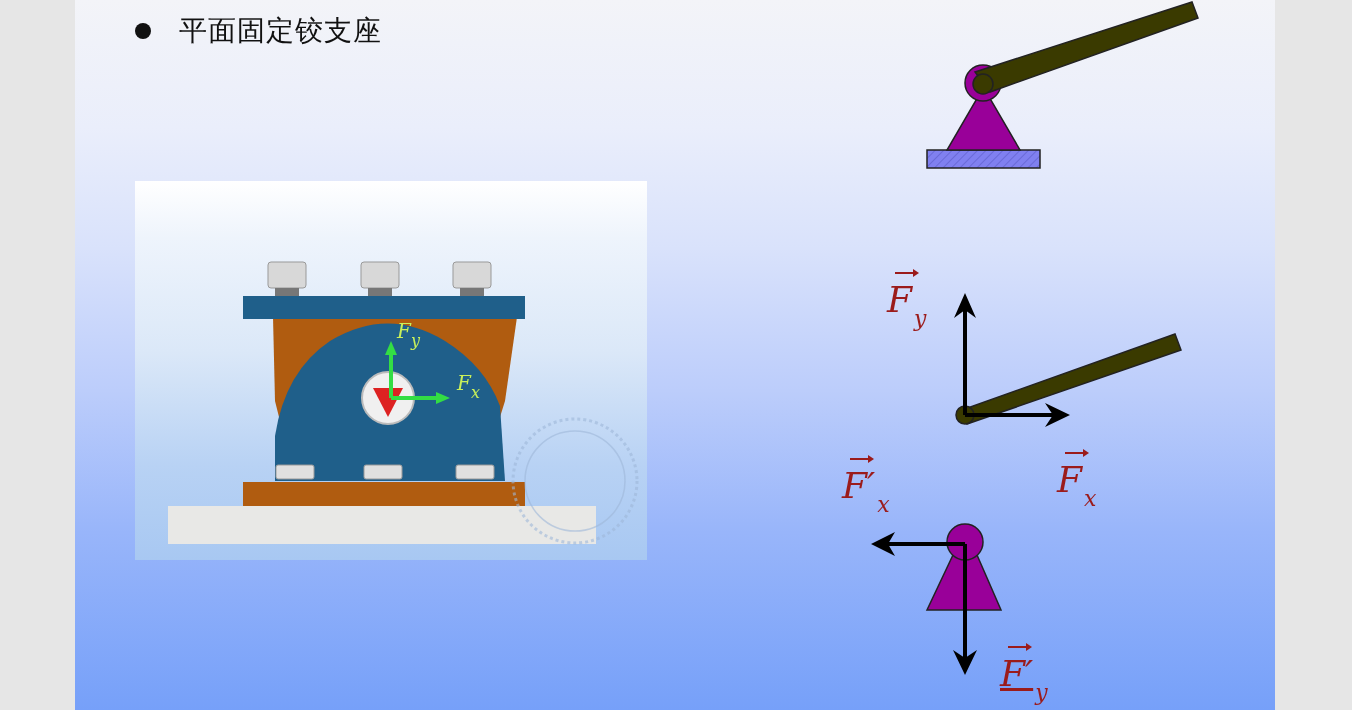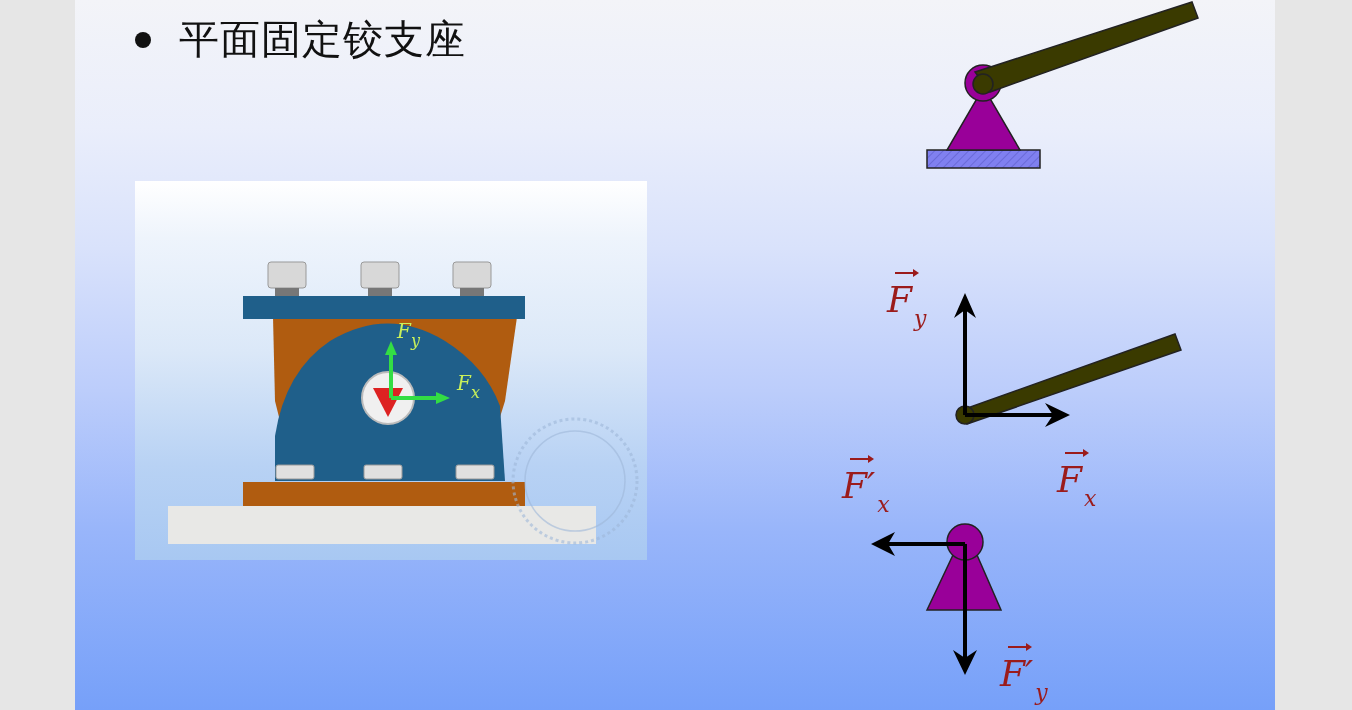--- a/index.html
+++ b/index.html
@@ -10,21 +10,21 @@
       position: relative;
     }
     .slide {
       position: absolute; left: 75px; top: 0; width: 1200px; height: 710px;
       background: linear-gradient(to bottom, #f3f4f8 0%, #eaeefb 18%, #d9e2fb 35%, #bccdfb 55%, #98b5fa 75%, #76a0f9 100%);
       overflow: hidden;
     }
     .title {
       position: absolute; left: 60px; top: 12px;
       display: flex; align-items: center;
-      font-size: 40px; color: #111;
+      font-size: 28px; color: #111;
       font-family: "DejaVu Sans", "Liberation Sans", sans-serif;
       letter-spacing: 1px;
     }
     .bullet {
       width: 16px; height: 16px; border-radius: 50%; background: #111;
       margin-right: 28px;
     }
     .photo {
       position: absolute; left: 60px; top: 181px; width: 512px; height: 379px;
       background: linear-gradient(to bottom, #ffffff 0%, #eef4fc 15%, #dbe8f8 45%, #b8d2f4 75%, #a8c8f2 100%);
@@ -147,17 +147,17 @@
 
   <span class="label" style="left:812px; top:282px;">
     <span class="arrowbar"></span><span>F</span><span class="sub">y</span>
   </span>
   <span class="label" style="left:982px; top:462px;">
     <span class="arrowbar"></span><span>F</span><span class="sub">x</span>
   </span>
   <span class="label" style="left:767px; top:468px;">
     <span class="arrowbar"></span><span>F′</span><span class="sub">x</span>
   </span>
-  <span class="label" style="left:925px; top:656px;">
+  <span class="label" style="left:925px; top:656px;text-decoration:underline;">
     <span class="arrowbar"></span><span>F′</span><span class="sub">y</span>
   </span>
 
 </div>
 
 </body></html>

